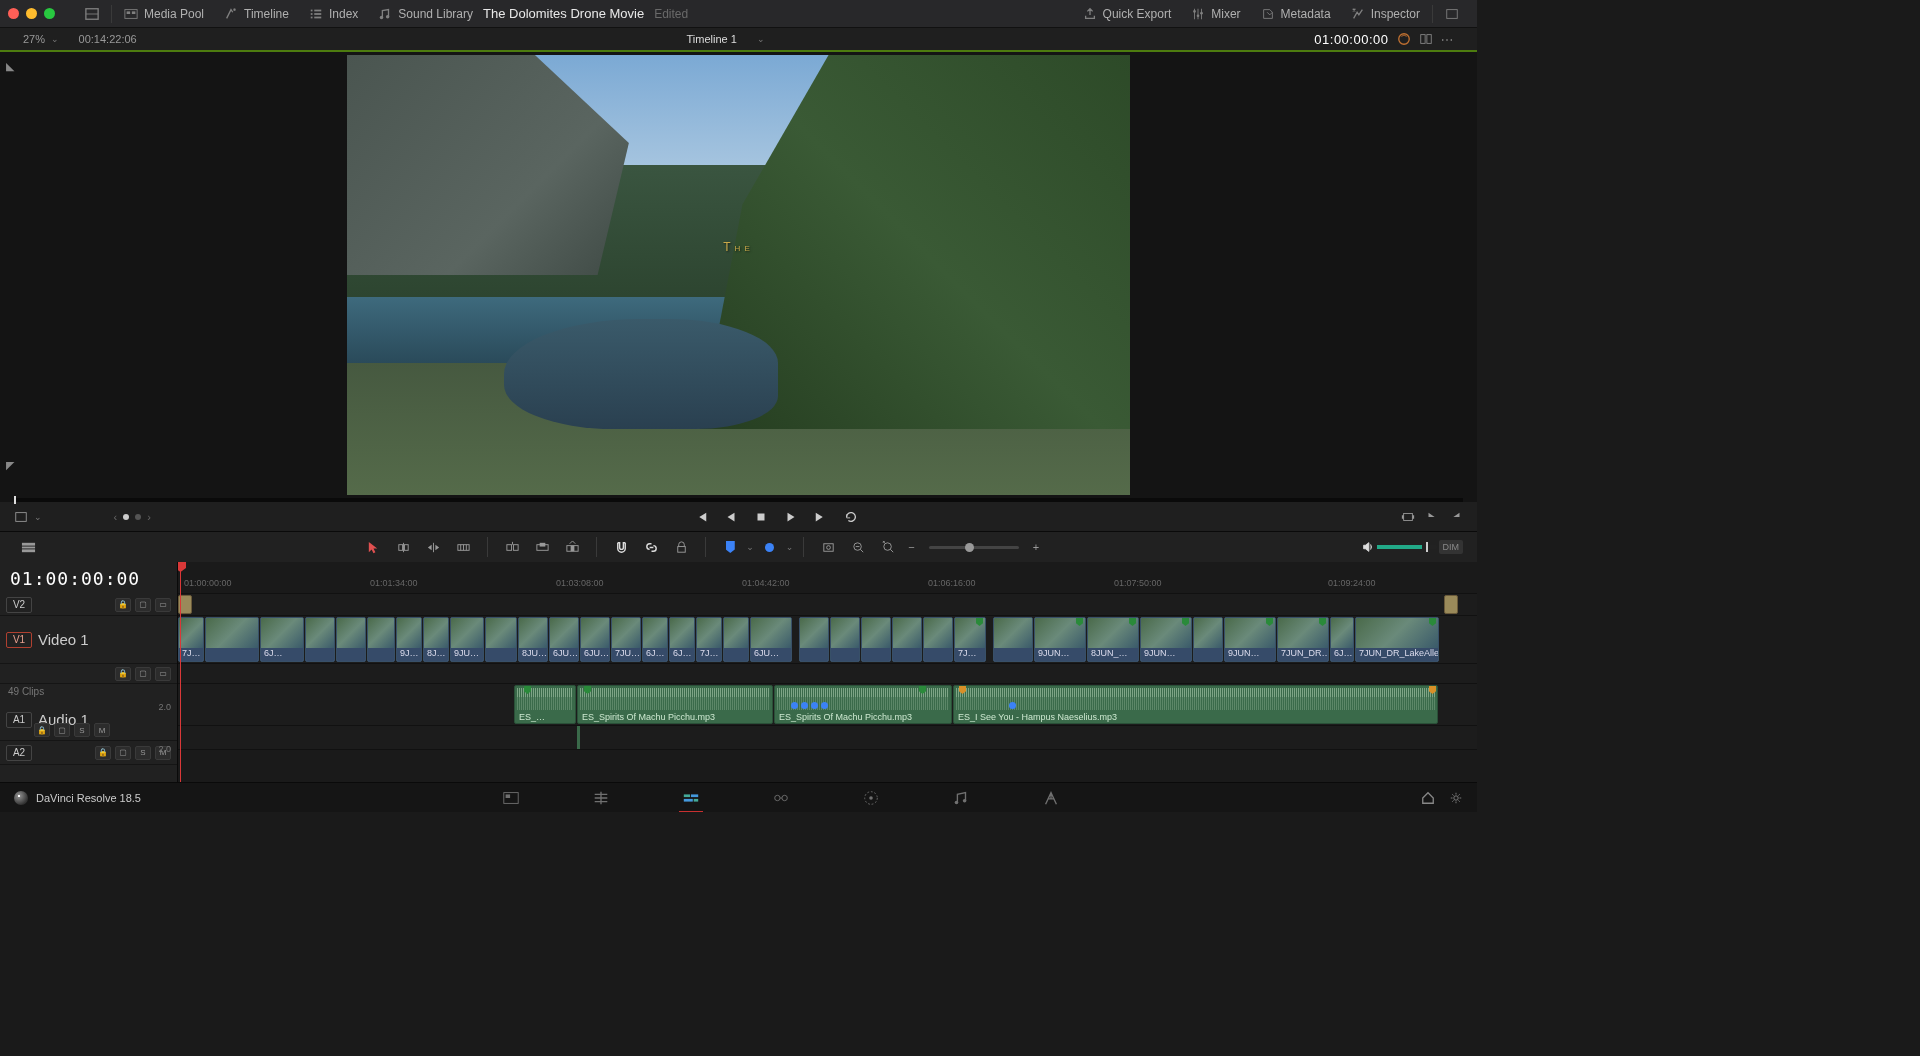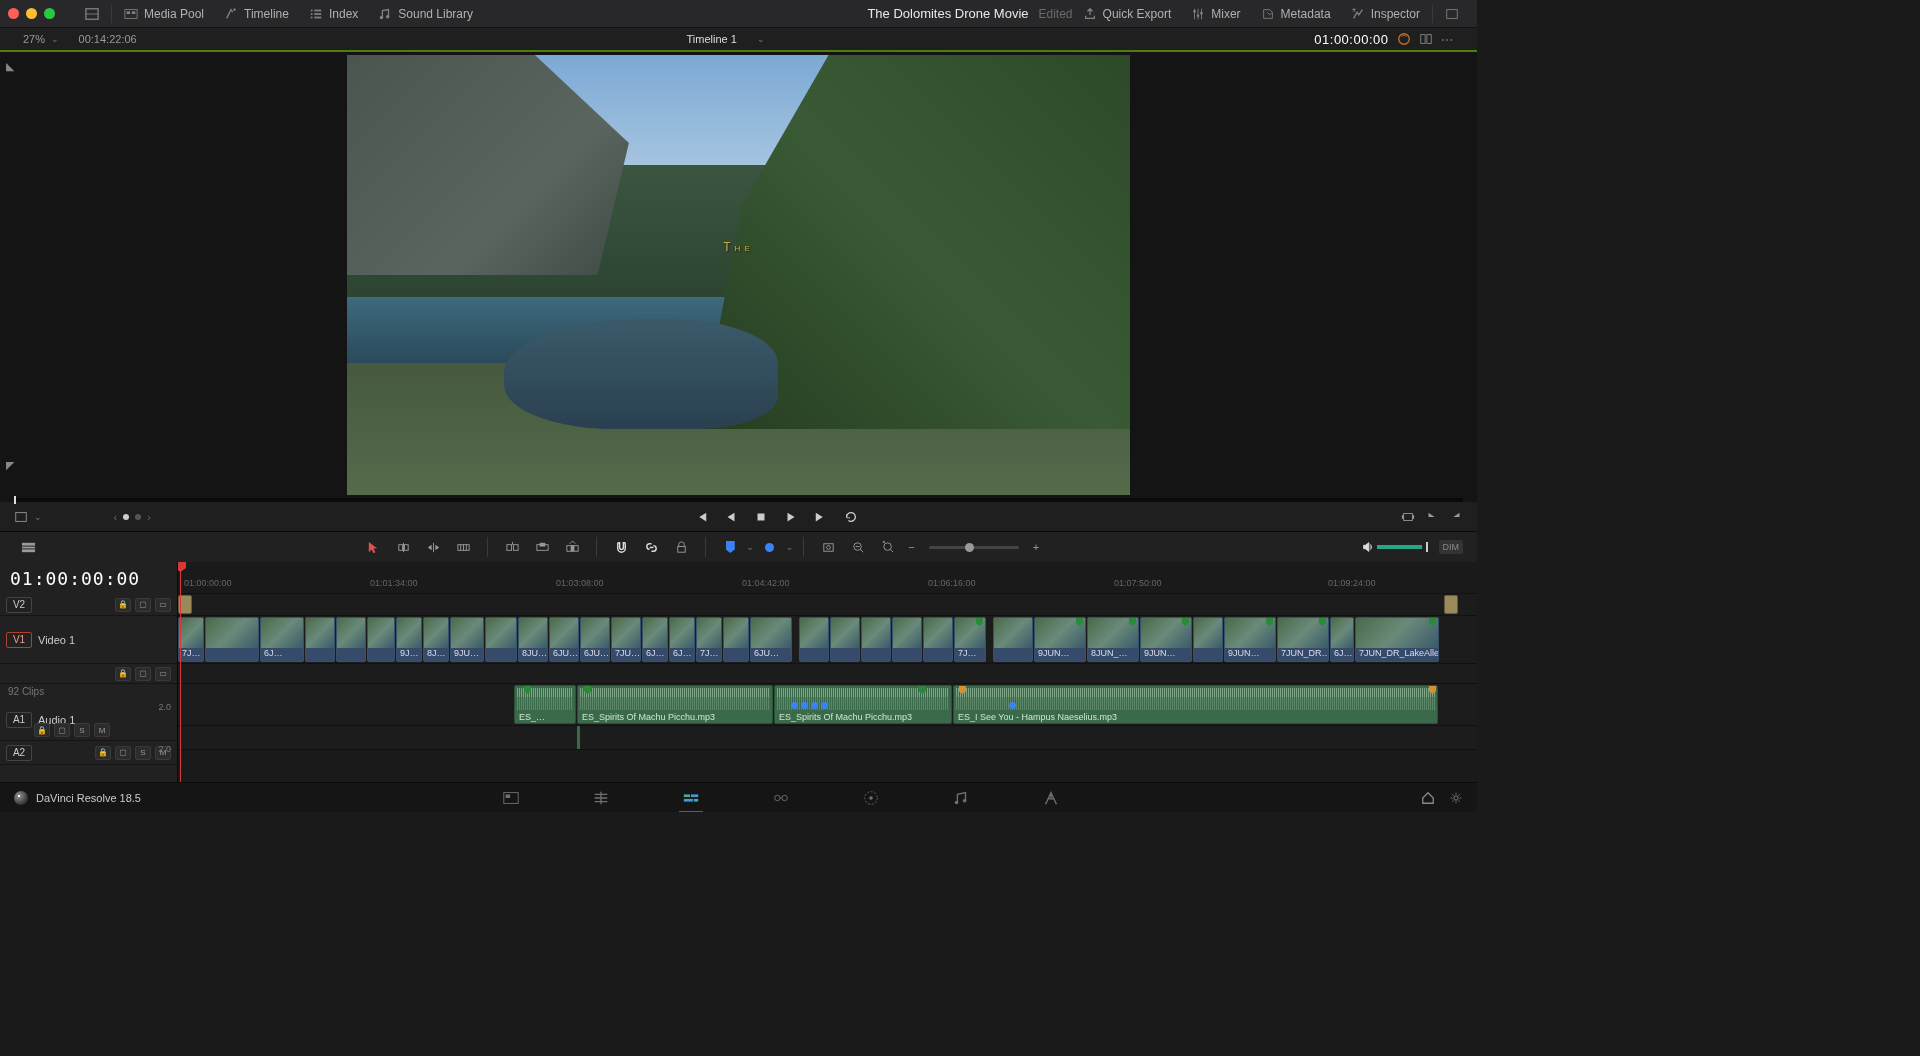--- a/index.html
+++ b/index.html
@@ -8,21 +8,21 @@
 
 .top-bar { height: 28px; background: #28282a; display: flex; align-items: center; padding: 0 8px; border-bottom: 1px solid #111; }
 .traffic-lights { display: flex; gap: 7px; margin-right: 20px; align-items: center; }
 .traffic-light { width: 11px; height: 11px; border-radius: 50%; }
 .tl-red { background: #ff5f57; }
 .tl-yellow { background: #febc2e; }
 .tl-green { background: #28c840; }
 .top-btn { display: flex; align-items: center; gap: 6px; padding: 4px 10px; color: #b0b0b0; cursor: pointer; font-size: 12px; }
 .top-btn svg, .top-btn .icn { width: 14px; height: 14px; fill: #808080; }
 .sep { width: 1px; height: 18px; background: #3a3a3a; margin: 0 2px; }
-.top-bar-center { flex: 1; display: flex; align-items: center; justify-content: flex-end; gap: 10px; }
+.top-bar-center { flex: 1; display: flex; align-items: center; justify-content: flex-start; gap: 10px; }
 .project-title { color: #e8e8e8; font-size: 13px; font-weight: 500; }
 .project-subtitle { color: #6a6a6a; font-size: 12px; }
 .top-bar-right { display: flex; align-items: center; }
 
 
 .sub-bar { height: 24px; background: #1f1f1f; display: flex; align-items: center; padding: 0 23px; border-bottom: 2px solid #4d7c0f; font-size: 11px; }
 .sub-left { display: flex; align-items: center; gap: 6px; color: #999; }
 .chev { font-size: 9px; color: #777; }
 .sub-center { flex: 1; display: flex; justify-content: center; align-items: center; gap: 20px; color: #ddd; }
 .sub-right { display:flex; align-items:center; gap:8px; color: #fff; font-weight: 500; font-size: 13px; letter-spacing: 0.5px; font-family: monospace; }
@@ -76,21 +76,21 @@
 .track-headers { width: 178px; background: #212121; border-right: 1px solid #0a0a0a; }
 .tc-display { height: 32px; display: flex; align-items: center; padding: 0 10px; font-size: 18px; color: #fff; font-family: monospace; letter-spacing: 1px; font-weight:500; }
 .track-head { border-bottom: 1px solid #151515; display: flex; align-items: center; padding: 0 6px; gap: 6px; position:relative; }
 .track-head.v2 { height: 22px; }
 .track-head.v1 { height: 48px; }
 .track-head.v1sub { height: 20px; }
 .track-head.a1 { height: 42px; }
 .track-head.a2 { height: 24px; }
 .track-label-box { width: 26px; height: 16px; display:flex; align-items:center; justify-content:center; font-size: 10px; color: #ccc; border:1px solid #444; border-radius:2px; }
 .track-label-box.active { border-color:#b04030; color:#e8a090; }
-.track-name { font-size: 11px; color: #ccc; }
+.track-name { font-size: 15px; color: #ccc; }
 .track-btns { display:flex; gap:4px; margin-left:auto; }
 .track-btn { width:16px; height:14px; background:#2c2c2c; border:1px solid #3a3a3a; border-radius:2px; display:flex; align-items:center; justify-content:center; font-size:8px; color:#999; }
 .clip-count { font-size:10px; color:#777; padding: 2px 8px; }
 .ch-val { font-size:9px; color:#777; position:absolute; right:6px; top:3px; }
 
 .tracks-body { flex: 1; overflow: hidden; position: relative; }
 .ruler { height: 32px; background: #1a1a1a; border-bottom: 1px solid #111; position: relative; font-size: 9px; color: #666; }
 .ruler-tick { position: absolute; top: 16px; font-size:9px; color:#666; }
 .playhead { position: absolute; top: 0; bottom: 0; width: 1px; background: #d93838; left: 2px; z-index: 10; }
 .playhead::before { content:''; position:absolute; top:0; left:-5px; width:11px; height:10px; background:#d93838; clip-path: polygon(0 0,100% 0,100% 60%,50% 100%,0 60%); }
@@ -461,21 +461,21 @@
       <span class="track-name">Video 1</span>
     </div>
     <div class="track-head v1sub">
       <span style="width:26px"></span>
       <div class="track-btns">
           <div class="track-btn">🔒</div>
           <div class="track-btn">▢</div>
           <div class="track-btn">▭</div>
         </div>
     </div>
-    <div class="clip-count">92 Clips</div>
+    <div class="clip-count">49 Clips</div>
     <div class="track-head a1">
       <div class="track-label-box">A1</div>
       <span class="track-name">Audio 1</span>
       <span class="ch-val">2.0</span>
       <div class="track-btns" style="position:absolute; bottom:3px; left:34px;">
           <div class="track-btn">🔒</div>
           <div class="track-btn">▢</div>
           <div class="track-btn">S</div>
           <div class="track-btn">M</div>
         </div>

